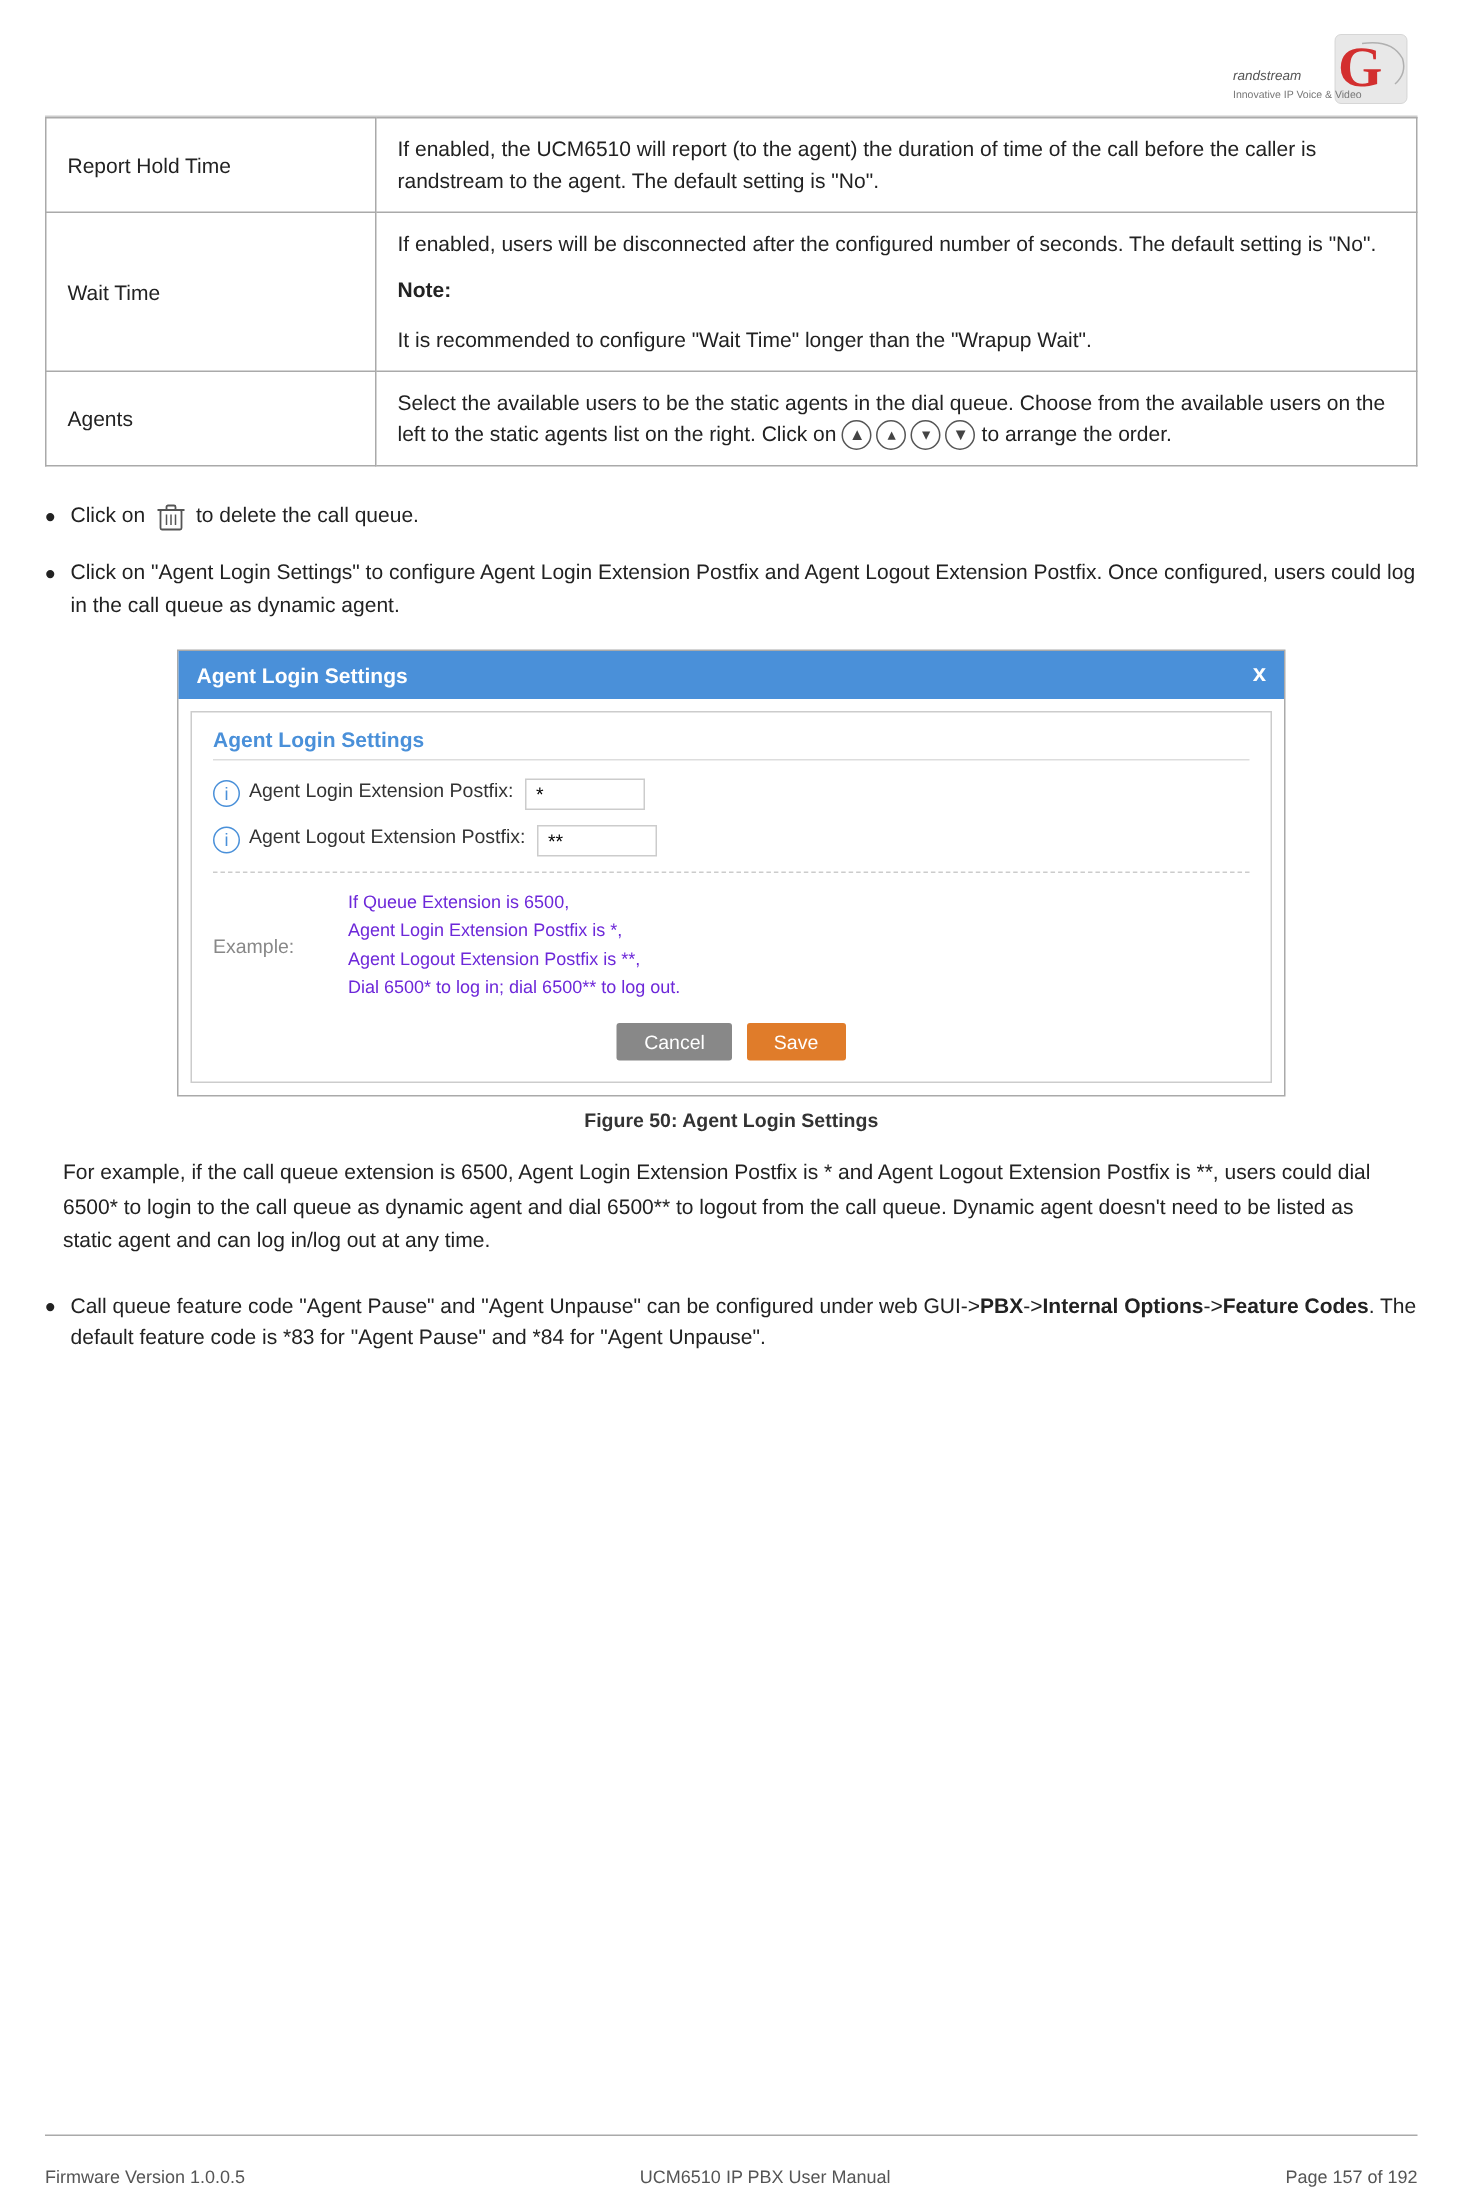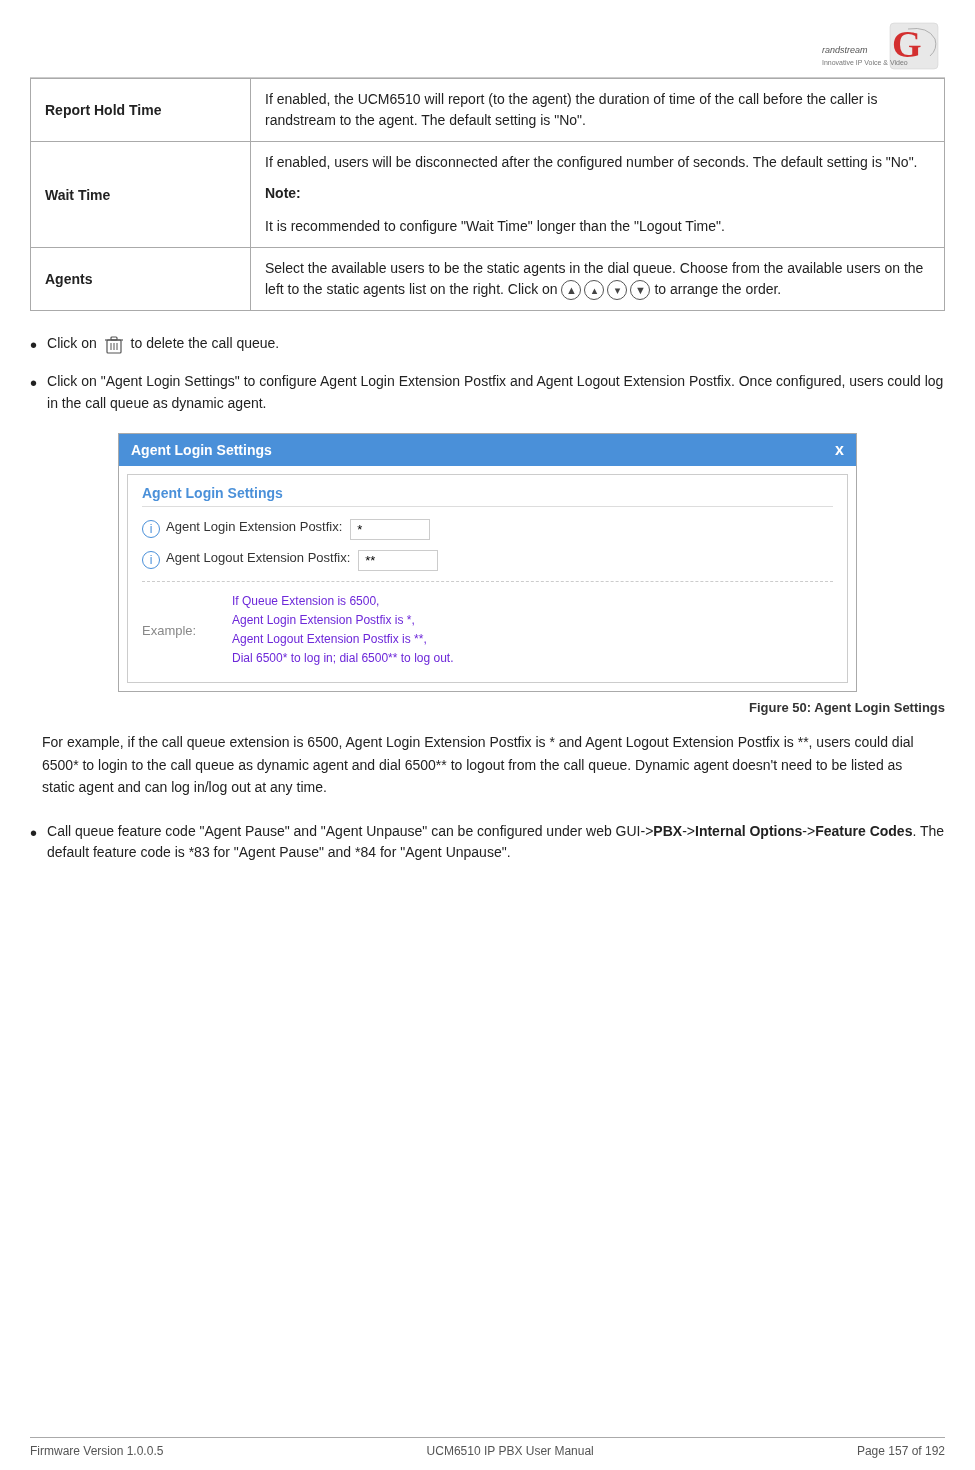--- a/index.html
+++ b/index.html
@@ -44,21 +44,21 @@
       border-collapse: collapse;
       margin-top: 0;
     }
     .feature-table td {
       border: 1px solid #aaa;
       padding: 10px 14px;
       vertical-align: top;
     }
     .feature-table td.label-col {
       width: 220px;
-      font-weight: bold;
+      font-weight: normal;
       font-size: 14px;
       vertical-align: middle;
     }
     .feature-table td.desc-col {
       font-size: 14px;
       line-height: 1.5;
     }
     .note-bold {
       font-weight: bold;
       margin-top: 10px;
@@ -218,21 +218,21 @@
       color: #fff;
       border: none;
       padding: 5px 18px;
       font-size: 13px;
       cursor: pointer;
       border-radius: 2px;
     }
 
     
     .figure-caption {
-      text-align: right;
+      text-align: center;
       font-size: 13px;
       font-weight: bold;
       margin: 8px 0 16px 0;
       color: #333;
     }
 
     
     .body-para {
       margin: 12px 12px;
       line-height: 1.6;
@@ -243,21 +243,21 @@
     .page-footer {
       position: absolute;
       bottom: 12px;
       left: 30px;
       right: 30px;
       display: flex;
       justify-content: space-between;
       font-size: 12px;
       color: #555;
       border-top: 1px solid #aaa;
-      padding-top: 6px;
+      padding-top: 20px;
     }
   </style>
 </head>
 <body>
 
 <div class="page-wrapper">
 
   <div class="header">
     <div class="logo-area">
 
@@ -280,21 +280,21 @@
       <tr>
         <td class="label-col">Report Hold Time</td>
         <td class="desc-col">If enabled, the UCM6510 will report (to the agent) the duration of time of the call before the caller is randstream to the agent. The default setting is "No".</td>
       </tr>
 
       <tr>
         <td class="label-col">Wait Time</td>
         <td class="desc-col">
           <span>If enabled, users will be disconnected after the configured number of seconds. The default setting is "No".</span>
           <div class="note-bold">Note:</div>
-          <div>It is recommended to configure "Wait Time" longer than the "Logout Time".</div>
+          <div>It is recommended to configure "Wait Time" longer than the "Wrapup Wait".</div>
         </td>
       </tr>
 
       <tr>
         <td class="label-col">Agents</td>
         <td class="desc-col">
           <span>Select the available users to be the static agents in the dial queue. Choose from the available users on the left to the static agents list on the right. Click on</span>
           <span class="arrange-icons">
             <span class="arrange-icon">▲</span>
             <span class="arrange-icon">▴</span>
@@ -352,20 +352,24 @@
         <input class="dialog-input" type="text" value="**" style="">
       </div>
 
       <hr class="dialog-divider">
 
       <div class="example-section">
         <span class="example-label">Example:</span>
         <span class="example-text">If Queue Extension is 6500,<br>Agent Login Extension Postfix is *,<br>Agent Logout Extension Postfix is **,<br>Dial 6500* to log in; dial 6500** to log out.</span>
       </div>
 
+      <div class="dialog-btn-row">
+        <button class="btn-cancel">Cancel</button>
+        <button class="btn-save">Save</button>
+      </div>
     </div>
   </div>
 
   <div class="figure-caption">Figure 50: Agent Login Settings</div>
 
   <p class="body-para">For example, if the call queue extension is 6500, Agent Login Extension Postfix is * and Agent Logout Extension Postfix is **, users could dial 6500* to login to the call queue as dynamic agent and dial 6500** to logout from the call queue. Dynamic agent doesn't need to be listed as static agent and can log in/log out at any time.</p>
 
   <div class="bullet-section">
     <div class="bullet-item">
       <span class="bullet-dot">•</span>

